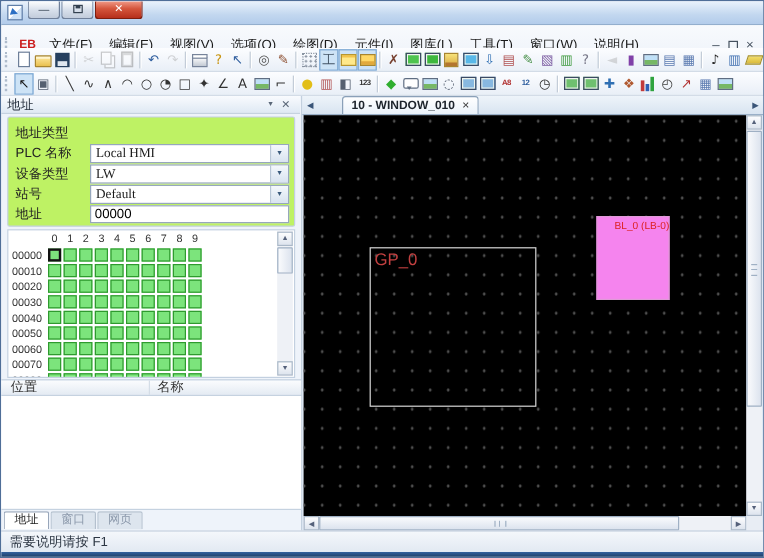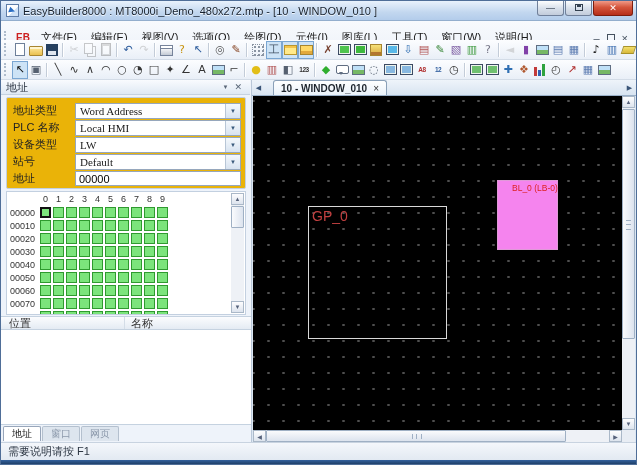--- a/index.html
+++ b/index.html
@@ -67,21 +67,21 @@
       linear-gradient(#c23a3a,#c23a3a) 0 100%/3px 9px no-repeat,
       linear-gradient(#2f5fb3,#2f5fb3) 4px 100%/3px 6px no-repeat,
       linear-gradient(#2fa33f,#2fa33f) 8px 100%/3px 12px no-repeat;}
   
   .main{position:absolute;left:0;top:79px;right:0;height:362px;}
   .left{position:absolute;left:0;top:0;width:251px;height:362px;background:#eef3fa;border-right:1px solid #b9c7d8;}
   .pane-hdr{position:absolute;left:0;top:0;right:1px;height:15px;background:linear-gradient(#f9fbfe,#dfe9f4);
     border-bottom:1px solid #c5d2e0;display:flex;align-items:center;padding:0 5px;}
   .pane-hdr .ttl{flex:1;color:#2a3442;}
   .pane-hdr .pbtn{color:#5a6778;font-size:9px;padding:0 3px;cursor:pointer;}
-  .fields{position:absolute;left:5px;top:17px;width:240px;height:92px;background:#eab308;
+  .fields{position:absolute;left:5px;top:17px;width:240px;height:92px;background:#bef264;
     border:1px solid #c3d0e0;border-radius:2px;padding:4px 4px 0 6px;}
   .frow{display:flex;align-items:center;height:17px;}
   .flabel{width:62px;color:#222;}
   .fsel{flex:1;height:16px;border:1px solid #96a7bc;background:#fff;display:flex;align-items:center;cursor:pointer;}
   .fsel .val{flex:1;padding-left:4px;font-family:"Liberation Serif","DejaVu Serif",serif;font-size:11px;}
   .fsel .btn{width:15px;height:100%;border-left:1px solid #b8c6d6;background:linear-gradient(#f4f8fc,#d8e3f0);
     display:flex;align-items:center;justify-content:center;}
   .fsel .btn::after{content:"▼";font-size:6px;color:#3a5a7c;}
   .finput{flex:1;height:15px;border:1px solid #96a7bc;background:#fff;font-size:11px;padding:0 3px;
     font-family:"Liberation Sans",sans-serif;outline:none;}
@@ -110,21 +110,21 @@
   .ltab{padding:0 8px;font-size:10px;line-height:14px;border:1px solid #b4c0ce;border-bottom:none;
     background:#dde5ee;color:#8c99ab;cursor:pointer;border-radius:2px 2px 0 0;}
   .ltab.active{background:#fff;color:#222;border-color:#98a6ba;}
   
   .right{position:absolute;left:251px;top:0;right:0;height:362px;background:#dce7f3;}
   .tabstrip{position:absolute;left:0;top:0;right:0;height:16px;background:linear-gradient(#eef4fa,#d8e4f1);
     border-bottom:1px solid #9ab0c8;display:flex;align-items:flex-end;}
   .tscroll{width:13px;height:15px;display:flex;align-items:center;justify-content:center;
     font-size:7px;color:#3a5578;cursor:pointer;flex:0 0 auto;}
   .tscroll.rightend{margin-left:auto;}
-  .ctab{display:flex;align-items:center;gap:6px;height:15px;margin-left:8px;padding:0 7px;
+  .ctab{display:flex;align-items:center;gap:6px;height:15px;margin-left:20px;padding:0 7px;
     border:1px solid #8aa0b8;border-bottom:none;border-radius:3px 3px 0 0;
     background:linear-gradient(#ffffff,#eaf2fa);cursor:pointer;}
   .ctab .lbl{font-size:10px;font-weight:bold;color:#1d242c;white-space:nowrap;}
   .ctab .cls{font-size:10px;color:#333;cursor:pointer;line-height:9px;}
   .canvas-area{position:absolute;left:1px;top:16px;right:1px;bottom:0;}
   .blackcv{position:absolute;left:0;top:0;right:13px;bottom:12px;background:#000;overflow:hidden;cursor:crosshair;}
   .obj-outline{position:absolute;border:1px solid #d8d8d8;}
   .obj-outline .olabel{position:absolute;left:3px;top:1px;font-size:14px;}
   .obj-fill{position:absolute;}
   .obj-fill .olabel{display:block;padding:2px 0 0 14px;font-size:8.5px;white-space:nowrap;}
@@ -146,21 +146,20 @@
     border-top:1px solid #c8d3e0;display:flex;align-items:center;padding-left:7px;color:#2c3643;}
   .bottomstrip{position:absolute;left:0;top:459px;right:0;height:6px;background:linear-gradient(#33619e,#16304f);}
 </style>
 </head>
 <body>
 
 <div class="win">
 
   <div class="titlebar">
     <div class="appicon"></div>
-    <div class="title-text">EasyBuilder8000 : MT8000i_Demo_480x272.mtp - [10 - WINDOW_010 ]</div>
     <div class="capbtns">
       <div class="cap min">
           <span>—</span>
         </div>
       <div class="cap max">
           <span class="restore-glyph"></span>
         </div>
       <div class="cap close">
           <span>✕</span>
         </div>
@@ -433,24 +432,20 @@
     <div class="left">
       <div class="pane-hdr">
         <span class="ttl">地址</span>
         <span class="pbtn" style="font-size:6px;">▼</span>
         <span class="pbtn">✕</span>
       </div>
 
       <div class="fields" id="fields">
           <div class="frow">
             <span class="flabel">地址类型</span>
-            <div class="fsel">
-              <span class="val">Word Address</span>
-              <span class="btn"></span>
-            </div>
           </div>
           <div class="frow">
             <span class="flabel">PLC 名称</span>
             <div class="fsel">
               <span class="val">Local HMI</span>
               <span class="btn"></span>
             </div>
           </div>
           <div class="frow">
             <span class="flabel">设备类型</span>

